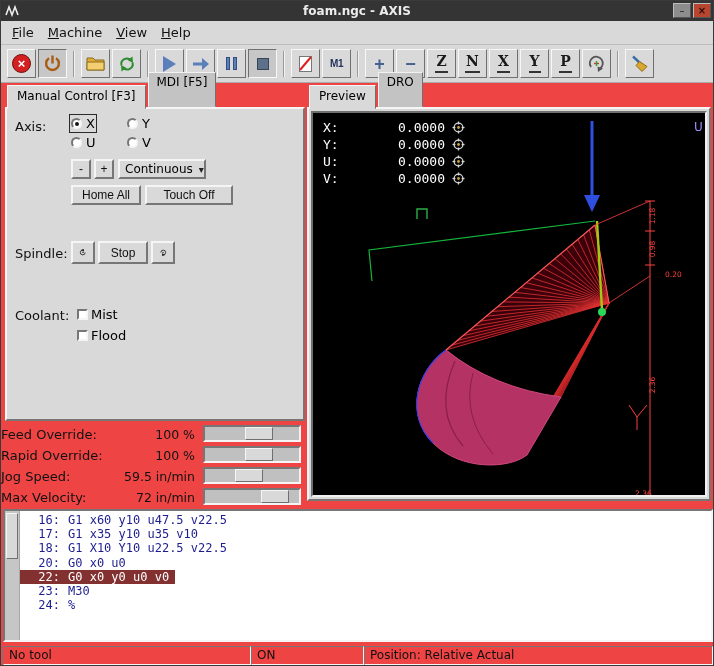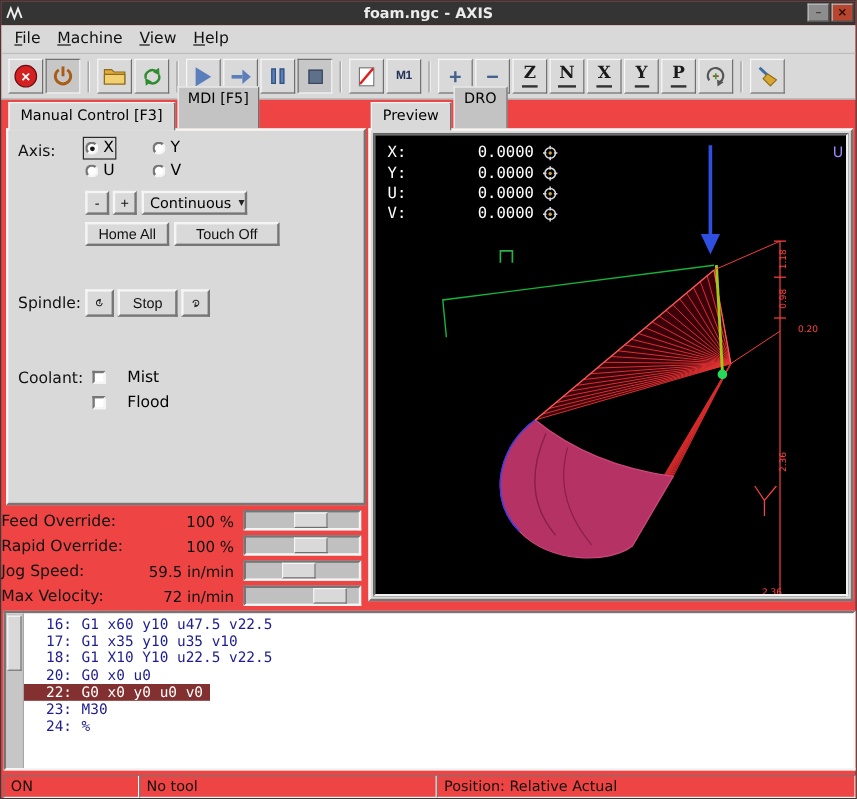--- a/index.html
+++ b/index.html
@@ -60,21 +60,21 @@
            border-color:#f5f5f5 #767676 #767676 #f5f5f5; }
 
   
   .lbl { position:absolute; font-size:13px; color:#111; }
   .radio { display:inline-flex; align-items:center; gap:4px; font-size:13px; position:absolute; }
   .radio .rb { width:11px; height:11px; border-radius:50%; background:#fff; border:2px solid;
                border-color:#767676 #f5f5f5 #f5f5f5 #767676; position:relative; }
   .radio.checked .rb::after { content:""; position:absolute; left:1.5px; top:1.5px; width:4px; height:4px;
                border-radius:50%; background:#161616; }
   .radio.focus { outline:1px solid #2a2a2a; outline-offset:1px; }
-  .checkbox { display:inline-flex; align-items:center; gap:18px; font-size:13px; position:absolute; }
+  .checkbox { display:inline-flex; align-items:center; gap:3px; font-size:13px; position:absolute; }
   .checkbox .cb { width:11px; height:11px; background:#fff; border:2px solid;
                   border-color:#767676 #f5f5f5 #f5f5f5 #767676; }
   .btn { position:absolute; background:#d9d9d9; border:2px solid;
          border-color:#f5f5f5 #767676 #767676 #f5f5f5; font-size:12px; color:#111;
          display:flex; align-items:center; justify-content:center; cursor:default; padding:0 6px; }
   .btn.disabled { color:#9b9b9b; }
   .dropdown { position:absolute; background:#d9d9d9; border:2px solid;
               border-color:#f5f5f5 #767676 #767676 #f5f5f5; font-size:12px;
               display:flex; align-items:center; justify-content:space-between; padding:0 5px; cursor:default; }
   .dropdown .arrow { font-size:10px; margin-left:6px; color:#222; }
@@ -485,18 +485,18 @@
       <div class="gline"><span class="hl"><span class="num">17:</span><span class="txt">G1 x35 y10 u35 v10</span></span></div>
       <div class="gline"><span class="hl"><span class="num">18:</span><span class="txt">G1 X10 Y10 u22.5 v22.5</span></span></div>
       <div class="gline"><span class="hl"><span class="num">20:</span><span class="txt">G0 x0 u0</span></span></div>
       <div class="gline active"><span class="hl"><span class="num">22:</span><span class="txt">G0 x0 y0 u0 v0</span></span></div>
       <div class="gline"><span class="hl"><span class="num">23:</span><span class="txt">M30</span></span></div>
       <div class="gline"><span class="hl"><span class="num">24:</span><span class="txt">%</span></span></div>
     </div>
   </div>
 
   <div class="statusbar">
+    <div class="status-box" style="width:248px;">No tool</div>
     <div class="status-box" style="width:113px;">ON</div>
-    <div class="status-box" style="width:248px;">No tool</div>
     <div class="status-box" style="width:349px;">Position: Relative Actual</div>
   </div>
 
 </div>
 
 </body></html>

